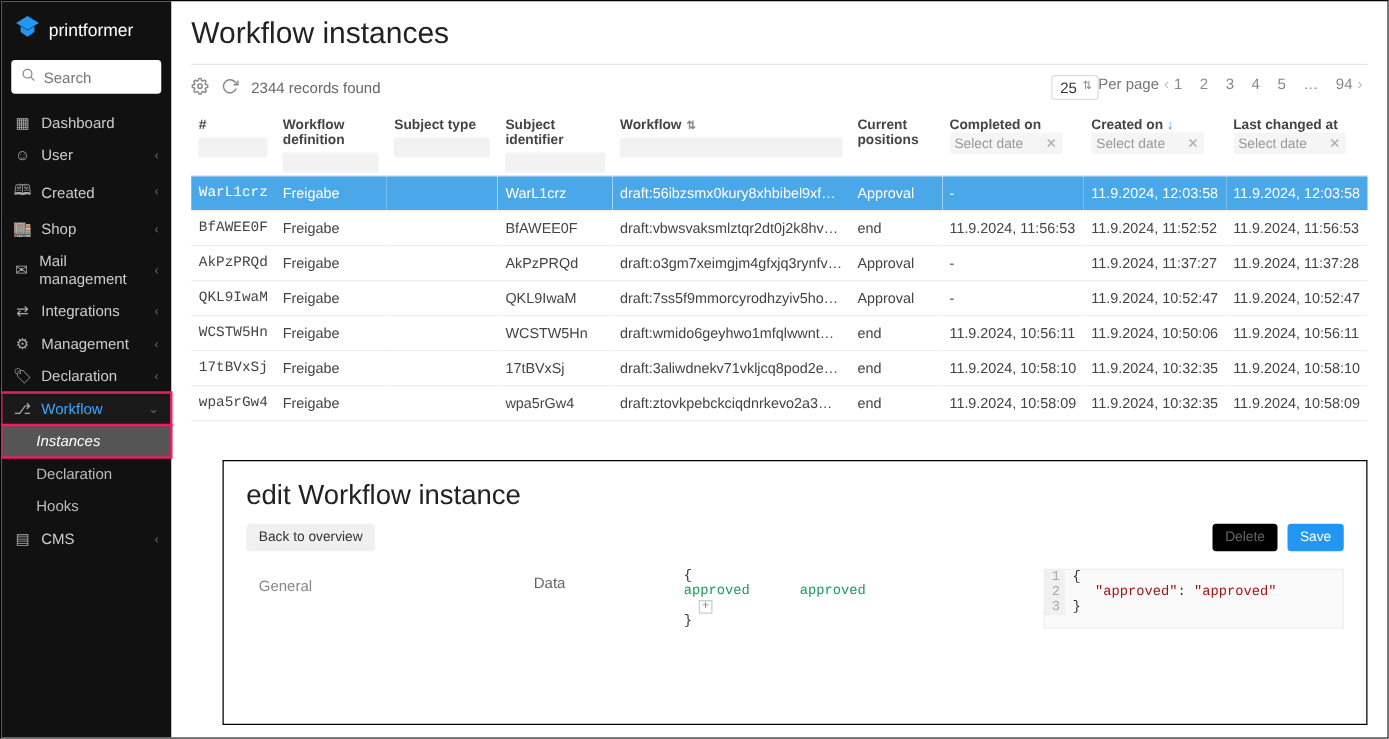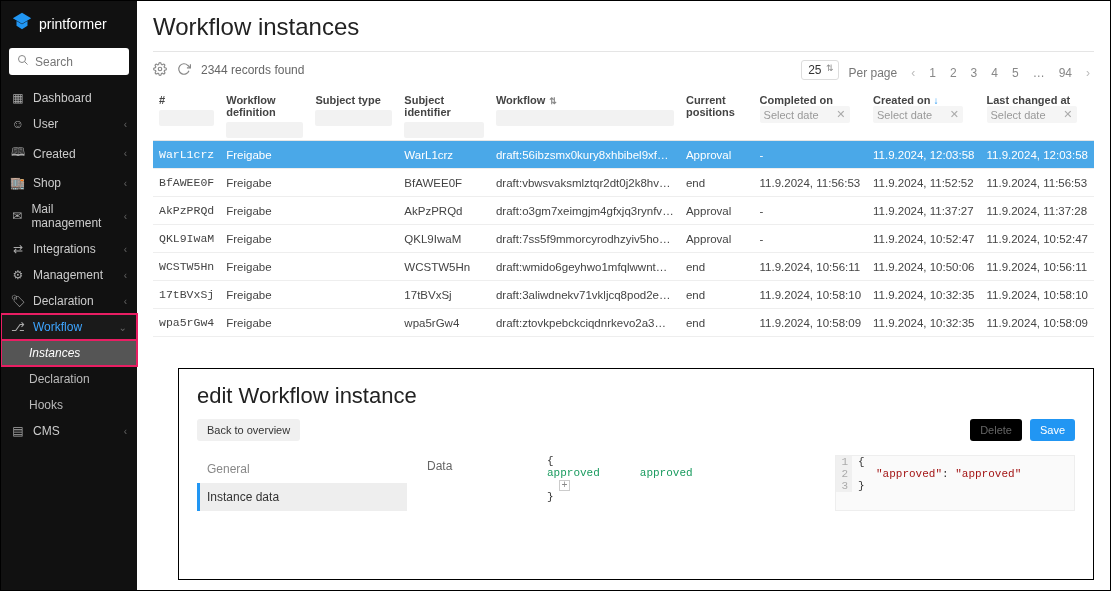--- a/index.html
+++ b/index.html
@@ -22,21 +22,21 @@
   .nav-icon { width: 14px; display: inline-flex; justify-content: center; color: #aaa; }
 
   
   .main { flex: 1; padding: 12px 16px 0 16px; position: relative; overflow: hidden; }
   .page-title { font-size: 24px; font-weight: 400; color: #222; margin-bottom: 10px; }
   .rule { border: none; border-top: 1px solid #e5e5e5; margin-bottom: 8px; }
 
   .toolbar { display: flex; align-items: center; gap: 10px; margin-bottom: 8px; }
   .toolbar .icon-btn { color: #888; cursor: pointer; }
   .records { color: #666; font-size: 12px; }
-  .pager { margin-left: auto; display: flex; align-items: flex-end; gap: 10px; color: #777; font-size: 12px; }
+  .pager { margin-left: auto; display: flex; align-items: flex-start; color: #777; font-size: 12px; }
   .pager .pp-sel { border: 1px solid #ddd; border-radius: 3px; padding: 2px 16px 2px 6px; position: relative; color: #333; }
   .pager .pp-sel::after { content: "⇅"; position: absolute; right: 4px; font-size: 9px; color: #888; }
   .pager .pages { display: flex; gap: 14px; align-items: center; }
   .pager .pages span { cursor: pointer; color: #888; }
   .pager .arrow { color: #bbb; cursor: pointer; padding: 0 4px; }
 
   
   table.data { width: 100%; border-collapse: collapse; font-size: 11.5px; }
   table.data th { text-align: left; font-weight: 600; color: #444; padding: 6px 6px 2px; border-bottom: 1px solid #e5e5e5; vertical-align: top; font-size: 11px; }
   table.data th .filter { margin-top: 4px; height: 16px; background: #f2f2f2; border-radius: 2px; width: 100%; display: block; }
@@ -308,21 +308,20 @@
   <div class="detail-panel">
     <div class="detail-title">edit Workflow instance</div>
     <div class="detail-actions">
       <button class="btn btn-back">Back to overview</button>
       <button class="btn btn-delete">Delete</button>
       <button class="btn btn-save">Save</button>
     </div>
     <div class="detail-body">
       <div class="detail-tabs">
         <div class="detail-tab">General</div>
-        <div class="detail-tab active">Instance data</div>
       </div>
       <div class="data-col">
         <div class="data-label">Data</div>
         <div class="json-tree">
           <div class="brace">{</div>
           <div><span class="key">approved</span><span class="val">approved</span></div>
           <div><span class="plus">+</span></div>
           <div class="brace">}</div>
         </div>
         <div class="json-raw">

